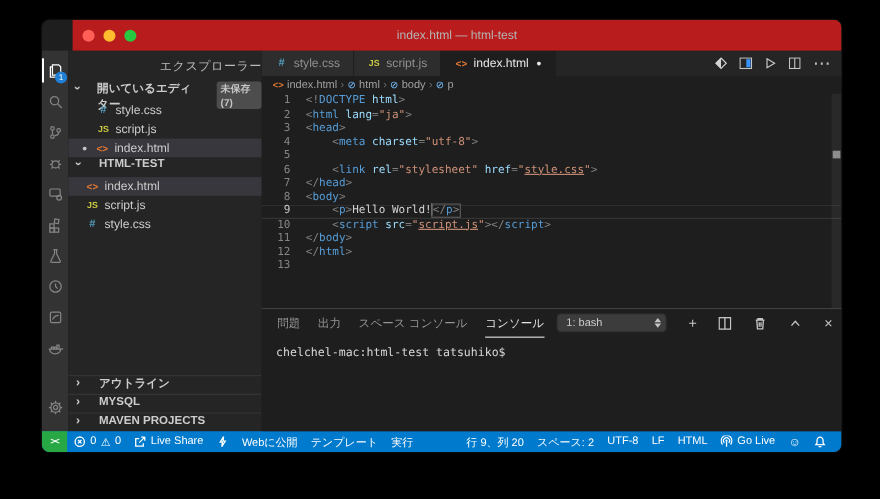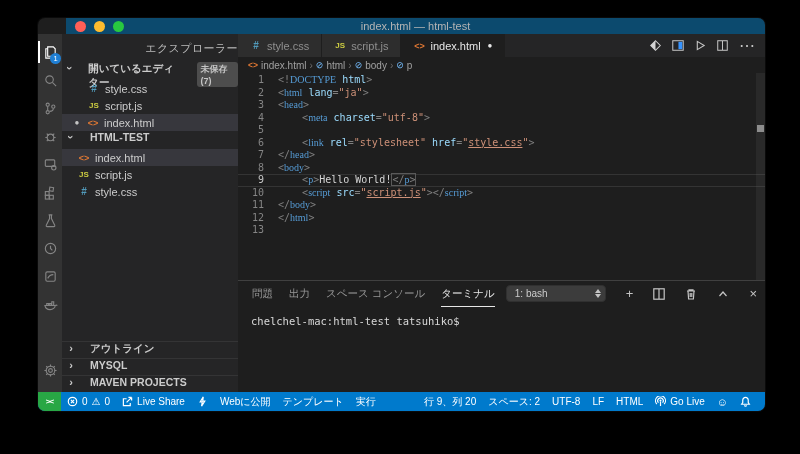--- a/index.html
+++ b/index.html
@@ -6,21 +6,21 @@
   html,body { width:800px; height:454px; background:#000; overflow:hidden;
               font-family:"Liberation Sans", sans-serif; }
   .canvas { position:relative; width:800px; height:454px; background:#000; }
 
   
   .window { position:absolute; left:38px; top:18px; width:727px; height:393px;
             background:#1e1e1e; border-radius:7px; overflow:hidden;
             display:flex; flex-direction:column; box-shadow:0 0 0 1px #0a0a0a; }
 
   
-  .titlebar { height:16px; background:#0c4a6e; display:flex; align-items:center;
+  .titlebar { height:28px; background:#b91c1c; display:flex; align-items:center;
               position:relative; flex:0 0 auto;margin-left:28px; }
   .traffic { display:flex; gap:8px; margin-left:9px; }
   .tl { width:11px; height:11px; border-radius:50%; }
   .tl.red{ background:#ff5f57; } .tl.yellow{ background:#febc2e; } .tl.green{ background:#28c840; }
   .title-text { position:absolute; left:0; right:0; text-align:center; color:#b4b4b4;
                 font-size:11px; pointer-events:none; }
 
   
   .main { flex:1 1 auto; display:flex; min-height:0; }
 
@@ -80,21 +80,21 @@
   .bc-file { color:#e37933; font-weight:bold; font-size:8.5px; }
 
   
   .codearea { position:relative; flex:1 1 auto; overflow:hidden;
               font-family:"DejaVu Sans Mono", monospace; font-size:10px; padding-top:1px; }
   .code-line { display:flex; height:12.5px; line-height:12.5px; white-space:pre; }
   .code-line .ln { width:26px; text-align:right; color:#858585; flex:0 0 auto; }
   .code-line .lc { padding-left:14px; }
   .code-line.active { box-shadow: inset 0 1px 0 rgba(255,255,255,0.10), inset 0 -1px 0 rgba(255,255,255,0.10); }
   .code-line.active .ln { color:#c6c6c6; }
-  .tok.p{ color:#808080; } .tok.t{ color:#569cd6;font-family:Liberation Serif, serif; } .tok.a{ color:#9cdcfe; }
+  .tok.p{ color:#808080; } .tok.t{ color:#569cd6; } .tok.a{ color:#9cdcfe; }
   .tok.s{ color:#ce9178; } .tok.x{ color:#d4d4d4; }
   .tok.l{ color:#ce9178; text-decoration:underline; }
   .match { border:1px solid #5a5a5a; margin:-1px; }
   .cursor { display:inline-block; width:1px; height:11px; background:#d4d4d4;
             vertical-align:middle; margin-top:-2px; }
   .scrollbar { position:absolute; right:0; top:0; bottom:0; width:9px;
                background:rgba(121,121,121,0.12); }
   .scroll-marker { position:absolute; right:1px; top:52px; width:7px; height:7px; background:#8d8d8d; }
 
   
@@ -354,21 +354,21 @@
           <div class="scrollbar">
             <div class="scroll-marker"></div>
           </div>
         </div>
 
         <div class="panel">
           <div class="panel-tabs">
             <span class="panel-tab">問題</span>
             <span class="panel-tab">出力</span>
             <span class="panel-tab">スペース コンソール</span>
-            <span class="panel-tab active">ターミナル</span>
+            <span class="panel-tab active">コンソール</span>
           </div>
           <div class="panel-controls">
             <div class="shell-select">
               <span>1: bash</span>
               <span class="stepper">
                   <i class="up"></i>
                   <i class="down"></i>
                 </span>
             </div>
             <span class="pc-icon">+</span>

